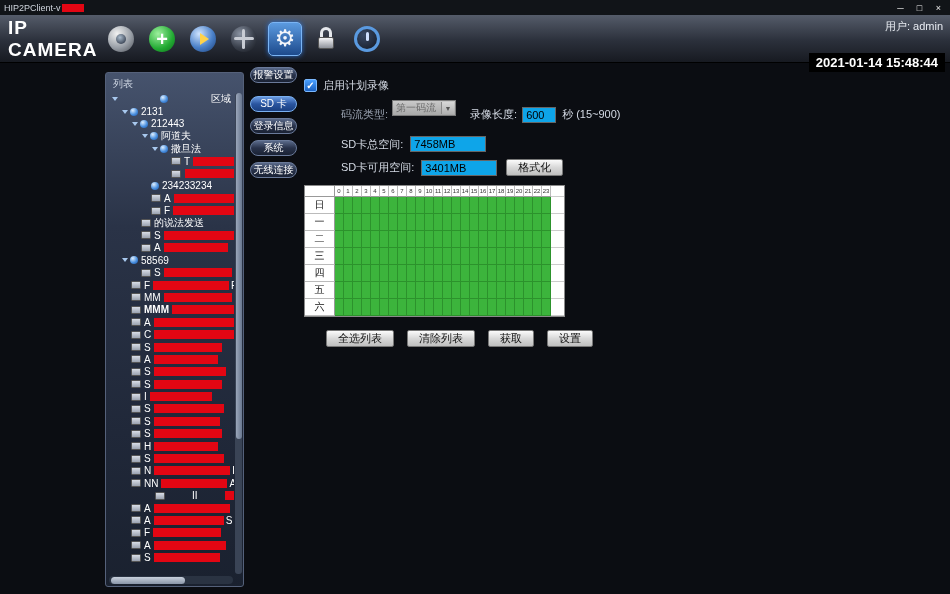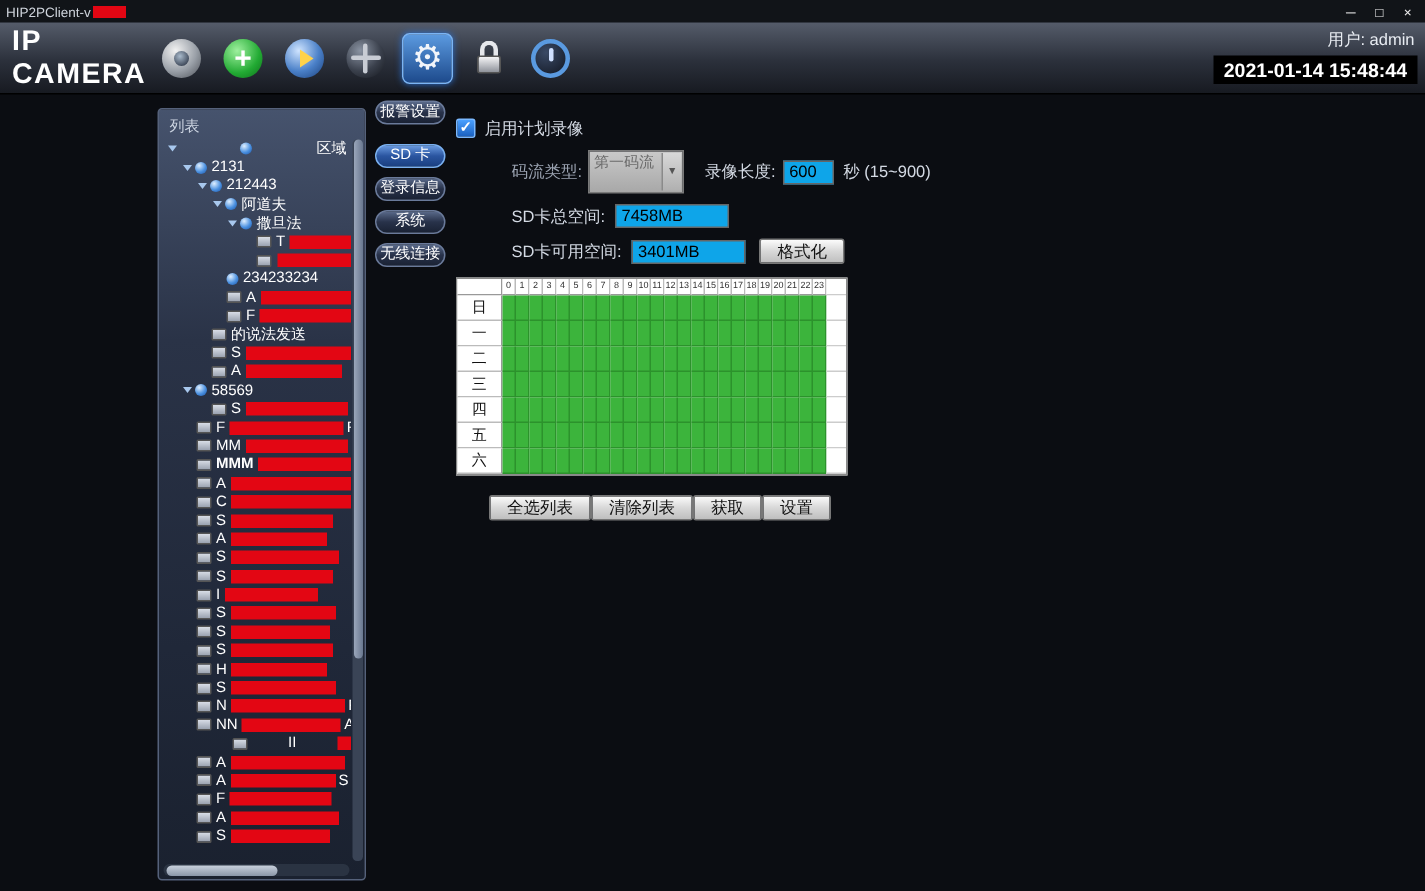--- a/index.html
+++ b/index.html
@@ -14,21 +14,21 @@
   .wbtns{display:flex;margin-right:2px;}
   .wbtn{width:19px;text-align:center;font-size:9px;color:#eee;cursor:pointer;line-height:14px;}
 
   
   .header{height:48px;background:linear-gradient(#555c6a,#2b303b 55%,#171a21);position:relative;display:flex;align-items:center;border-bottom:1px solid #000;}
   .logo{font-size:19px;font-weight:bold;letter-spacing:1px;margin-left:8px;width:94px;color:#fff;}
   .toolbar{display:flex;align-items:center;gap:7px;margin-left:2px;}
   .tool{width:34px;height:34px;display:flex;align-items:center;justify-content:center;border-radius:5px;cursor:pointer;}
   .tool-active{background:linear-gradient(#5b9ae0,#1d4a8c);border:1px solid #7ab4f4;box-shadow:0 0 5px #2a6fd0;}
   .userinfo{position:absolute;right:7px;top:4px;font-size:11px;color:#e8ecf2;}
-  .timestamp{position:absolute;right:5px;top:22px;background:#000;color:#fff;font-weight:bold;font-size:13px;padding:2px 7px;}
+  .timestamp{position:absolute;right:5px;top:38px;background:#000;color:#fff;font-weight:bold;font-size:13px;padding:2px 7px;}
 
   
   .ic-webcam{width:26px;height:26px;border-radius:50%;background:radial-gradient(circle at 35% 30%,#f2f2f2,#9aa0a8 55%,#4a4e55);position:relative;}
   .ic-webcam .lens{position:absolute;left:8px;top:8px;width:10px;height:10px;border-radius:50%;background:radial-gradient(circle at 40% 35%,#aabbcc,#1a2233);}
   .ic-add{width:26px;height:26px;border-radius:50%;background:radial-gradient(circle at 35% 30%,#9ef09e,#22aa33 60%,#0d6e1a);display:flex;align-items:center;justify-content:center;}
   .ic-add span{color:#fff;font-size:20px;font-weight:bold;line-height:20px;}
   .ic-play{width:26px;height:26px;border-radius:50%;background:radial-gradient(circle at 35% 30%,#cfe4ff,#4a80c8 55%,#1a3f7a);display:flex;align-items:center;justify-content:center;}
   .ic-play .tri{width:0;height:0;border-left:9px solid #ffd24a;border-top:6px solid transparent;border-bottom:6px solid transparent;margin-left:3px;}
   .ic-wheel{width:26px;height:26px;border-radius:50%;background:radial-gradient(circle at 35% 30%,#8a93a2,#3a404c 55%,#14171d);position:relative;}
   .ic-wheel .h{position:absolute;left:3px;right:3px;top:11px;height:3px;background:#c8ccd4;border-radius:2px;}
@@ -68,40 +68,40 @@
   .tab-btn.active{background:linear-gradient(#6a9ae0,#2a55a0 50%,#1a3f80);border-color:#7ab0f0;}
 
   
   .content{position:absolute;left:304px;top:14px;right:4px;}
   .row{display:flex;align-items:center;margin-bottom:7px;}
   .indent{margin-left:37px;}
   .lbl{font-size:11px;color:#d4dae4;}
   .lbl.dim{color:#9aa2b0;}
   .checkbox{width:13px;height:13px;background:linear-gradient(#4aa0ff,#1a60c0);border:1px solid #7ab8ff;border-radius:2px;display:flex;align-items:center;justify-content:center;margin-right:6px;cursor:pointer;}
   .checkbox .mark{color:#fff;font-size:10px;font-weight:bold;line-height:1;}
-  .dropdown{width:64px;height:29px;background:linear-gradient(#c9c9c9,#a8a8a8);border:1px solid #7a7a7a;display:flex;align-items:flex-start;font-size:10px;color:#6a6a6a;padding-left:3px;position:relative;margin:0 14px 0 4px;cursor:default;}
+  .dropdown{width:64px;height:16px;background:linear-gradient(#c9c9c9,#a8a8a8);border:1px solid #7a7a7a;display:flex;align-items:center;font-size:10px;color:#6a6a6a;padding-left:3px;position:relative;margin:0 14px 13px 4px;cursor:default;}
   .dd-arrow{position:absolute;right:1px;top:1px;bottom:1px;width:13px;background:linear-gradient(#d8d8d8,#b0b0b0);border-left:1px solid #8a8a8a;font-size:7px;color:#555;display:flex;align-items:center;justify-content:center;}
   .txt{height:16px;background:#0ea5e9;border:1px solid #666;font-size:11px;color:#000;padding:0 3px;font-family:inherit;}
   .txt.small{width:34px;margin:0 6px 0 5px;}
   .txt.med{width:76px;margin-left:7px;}
   .grey-btn{height:17px;padding:0 11px;background:linear-gradient(#fbfbfb,#d8d8d8 50%,#bfbfbf);border:1px solid #777;border-radius:2px;font-size:11px;color:#111;margin-left:9px;cursor:pointer;font-family:inherit;}
 
   
   .grid{margin-top:9px;border:1px solid #8a8a8a;width:261px;background:#fff;}
   .grow{display:flex;height:17px;}
   .ghead{height:11px;}
   .gcorner{width:30px;border-right:1px solid #999;border-bottom:1px solid #999;background:#fff;flex:none;}
   .ghcell{width:9px;flex:none;border-right:1px solid #bbb;border-bottom:1px solid #999;font-size:6px;color:#333;display:flex;align-items:center;justify-content:center;background:#fff;cursor:pointer;}
   .gday{width:30px;flex:none;border-right:1px solid #999;border-bottom:1px solid #bbb;font-size:10px;color:#111;display:flex;align-items:center;justify-content:center;background:#fff;cursor:pointer;}
   .gcell{width:9px;flex:none;border-right:1px solid rgba(25,105,25,.45);border-bottom:1px solid rgba(25,105,25,.45);cursor:pointer;}
   .gcell.on{background:#3cb43c;}
   .gfill{flex:1;background:#fff;border-bottom:1px solid #ccc;}
 
   .btn-row{margin-top:13px;margin-left:22px;display:flex;}
-  .btn-row .grey-btn{margin-left:0;}
+  .btn-row .grey-btn{margin-right:13px;margin-left:0;}
 </style>
 </head>
 <body>
 
 <div class="titlebar">
   <span class="tb-title">HIP2PClient-v</span>
   <span class="tb-red"></span>
   <span class="tb-spacer"></span>
   <span class="wbtns">
       <span class="wbtn">─</span>

